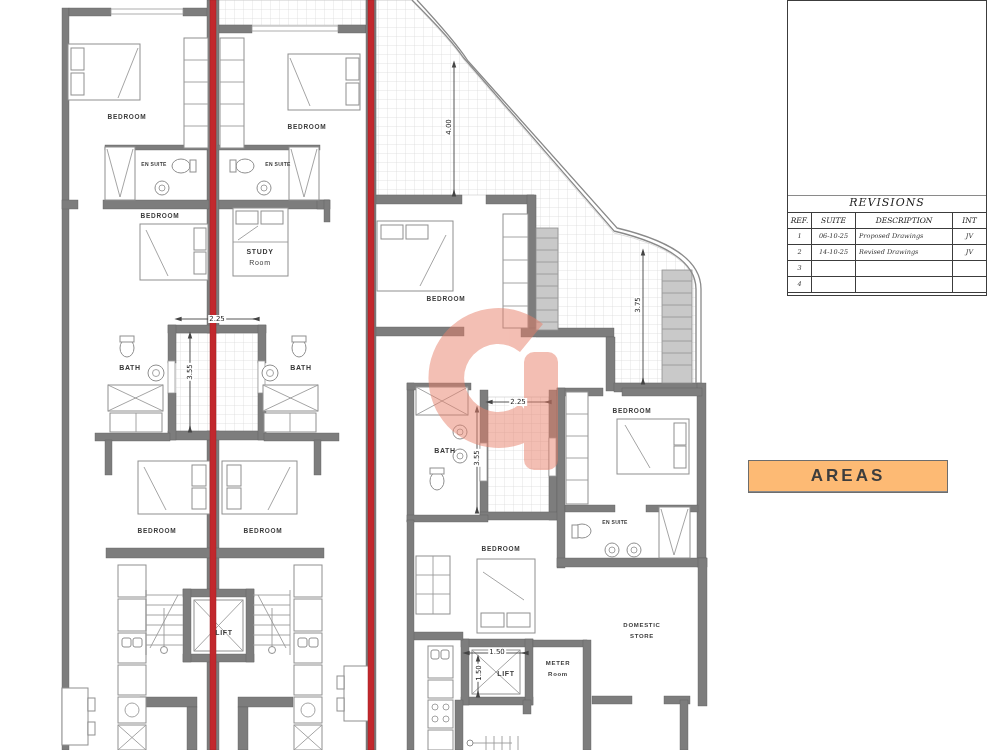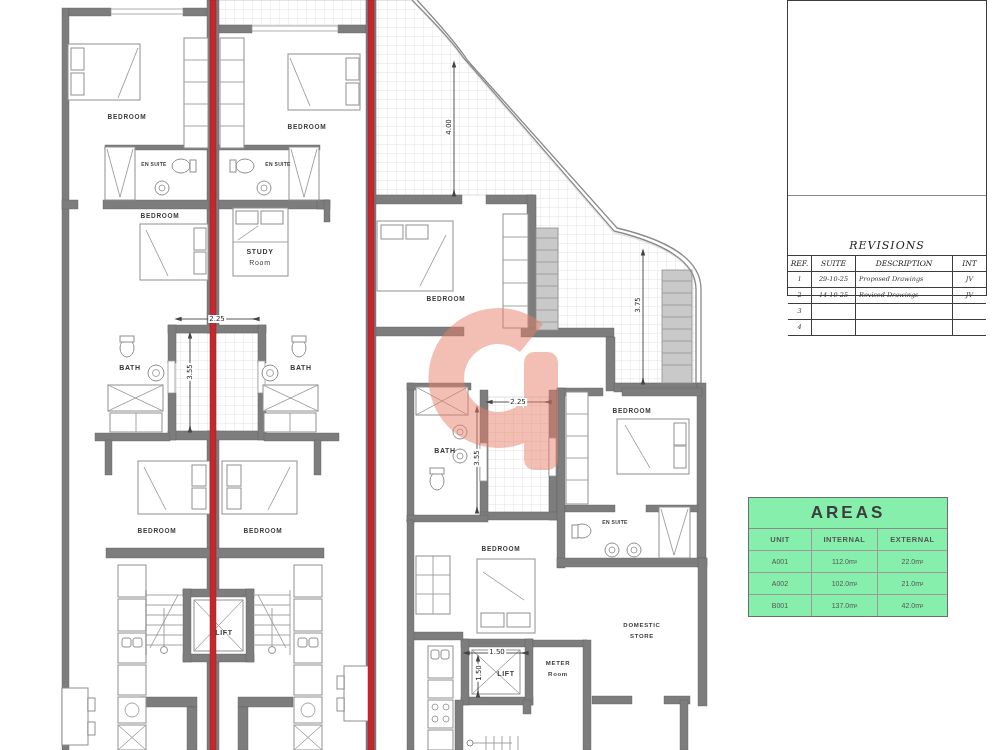--- a/index.html
+++ b/index.html
@@ -19,31 +19,31 @@
   .lbl.rot{transform:translate(-50%,-50%) rotate(-90deg);}
   .lbl.sm{font-size:5px;letter-spacing:.3px;}
   .lbl.md{font-size:7px;}
   .lbl.dimtxt{font:7px "DejaVu Sans",sans-serif;font-weight:400;letter-spacing:0;
               color:#222;background:#fff;padding:0 1px;}
   
   .titleblock{position:absolute;left:787px;top:0;width:200px;height:296px;background:#fff;
               border:1.5px solid #3c3c3c;box-sizing:border-box;z-index:6;}
   .tb-empty{height:194px;border-bottom:1px solid #8a8a8a;}
   .tb-title{height:16px;line-height:16px;text-align:center;font:italic 11px "DejaVu Serif",serif;
-            letter-spacing:1px;color:#222;border-bottom:1px solid #3c3c3c;margin-top:43px;}
+            letter-spacing:1px;color:#222;border-bottom:1px solid #3c3c3c;}
   .rev-grid{display:grid;grid-template-columns:24px 44px 97px auto;}
   .rev-grid div{border-right:1px solid #3c3c3c;border-bottom:1px solid #3c3c3c;height:15px;
                 line-height:15px;text-align:center;overflow:hidden;}
   .rev-grid div:nth-child(4n){border-right:none;}
   .rev-h{font:italic 7.5px "DejaVu Serif",serif;color:#222;}
   .rev-c{font:italic 6.5px "DejaVu Serif",serif;color:#333;}
   .rev-c.lft{text-align:left;padding-left:3px;}
   
-  .areas{position:absolute;left:748px;top:460px;width:200px;background:#86efac;
-         border:1.5px solid #6d6d6d;box-sizing:border-box;z-index:6;margin-top:37px;}
+  .areas{position:absolute;left:748px;top:460px;width:200px;background:#fdba74;
+         border:1.5px solid #6d6d6d;box-sizing:border-box;z-index:6;}
   .areas-title{height:30px;line-height:30px;text-align:center;font-weight:bold;font-size:17px;
                letter-spacing:3px;color:#3d3d3d;border-bottom:1px solid #8a8a8a;}
   .areas-grid{display:grid;grid-template-columns:63px 66px auto;}
   .areas-grid div{border-right:1px solid #9a9a9a;border-bottom:1px solid #9a9a9a;height:21px;
                   line-height:21px;text-align:center;color:#555;}
   .areas-grid div:nth-child(3n){border-right:none;}
   .areas-grid div:nth-last-child(-n+3){border-bottom:none;}
   .ar-h{font-size:7.5px;font-weight:bold;letter-spacing:.5px;}
   .ar-c{font-size:7px;}
 </style>
@@ -431,49 +431,35 @@
 
 <div class="titleblock">
   <div class="tb-empty"></div>
   <div class="tb-title">REVISIONS</div>
   <div class="rev-grid">
     <div class="rev-h">REF.</div>
     <div class="rev-h">SUITE</div>
     <div class="rev-h">DESCRIPTION</div>
     <div class="rev-h">INT</div>
     <div class="rev-c">1</div>
-    <div class="rev-c">29-10-25</div>
+    <div class="rev-c">06-10-25</div>
     <div class="rev-c lft">Proposed Drawings</div>
     <div class="rev-c">JV</div>
     <div class="rev-c">2</div>
     <div class="rev-c">14-10-25</div>
     <div class="rev-c lft">Revised Drawings</div>
     <div class="rev-c">JV</div>
     <div class="rev-c">3</div>
     <div class="rev-c"></div>
     <div class="rev-c lft"></div>
     <div class="rev-c"></div>
     <div class="rev-c">4</div>
     <div class="rev-c"></div>
     <div class="rev-c lft"></div>
     <div class="rev-c"></div>
   </div>
 </div>
 
 <div class="areas">
   <div class="areas-title">AREAS</div>
-  <div class="areas-grid">
-    <div class="ar-h">UNIT</div>
-    <div class="ar-h">INTERNAL</div>
-    <div class="ar-h">EXTERNAL</div>
-    <div class="ar-c">A001</div>
-    <div class="ar-c">112.0m²</div>
-    <div class="ar-c">22.0m²</div>
-    <div class="ar-c">A002</div>
-    <div class="ar-c">102.0m²</div>
-    <div class="ar-c">21.0m²</div>
-    <div class="ar-c">B001</div>
-    <div class="ar-c">137.0m²</div>
-    <div class="ar-c">42.0m²</div>
-  </div>
 </div>
 
 </div>
 
 </body></html>

